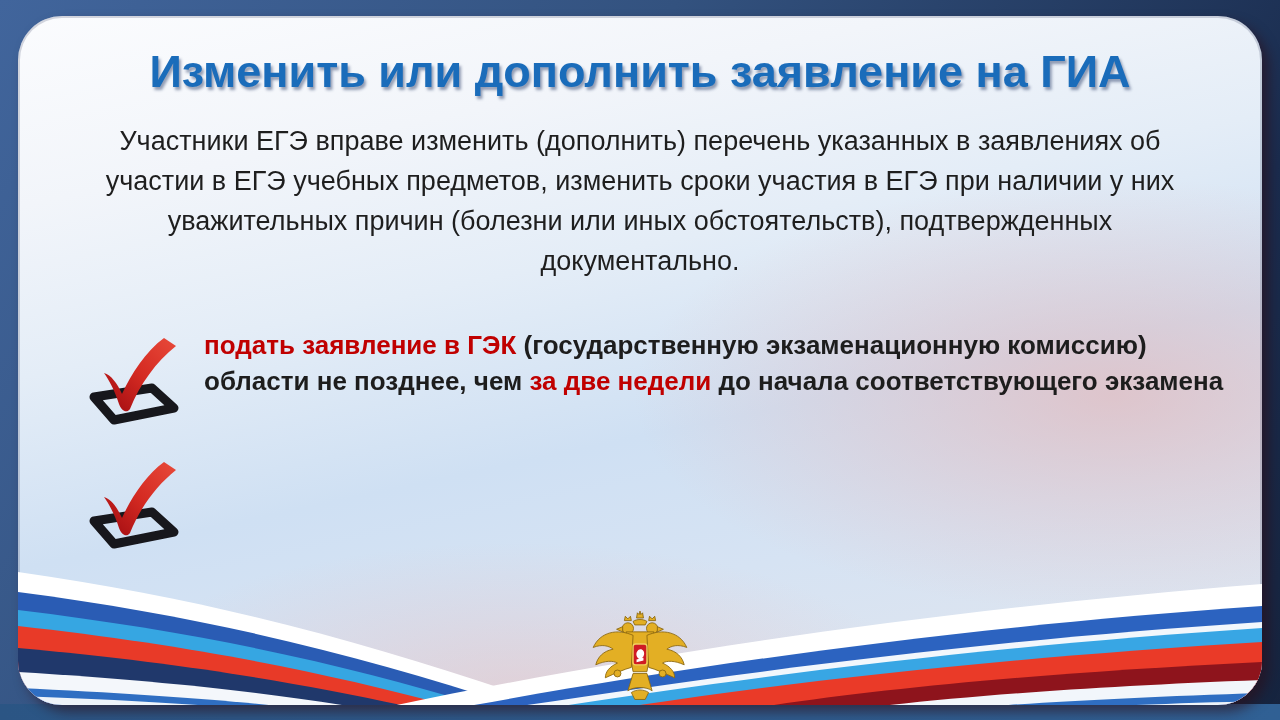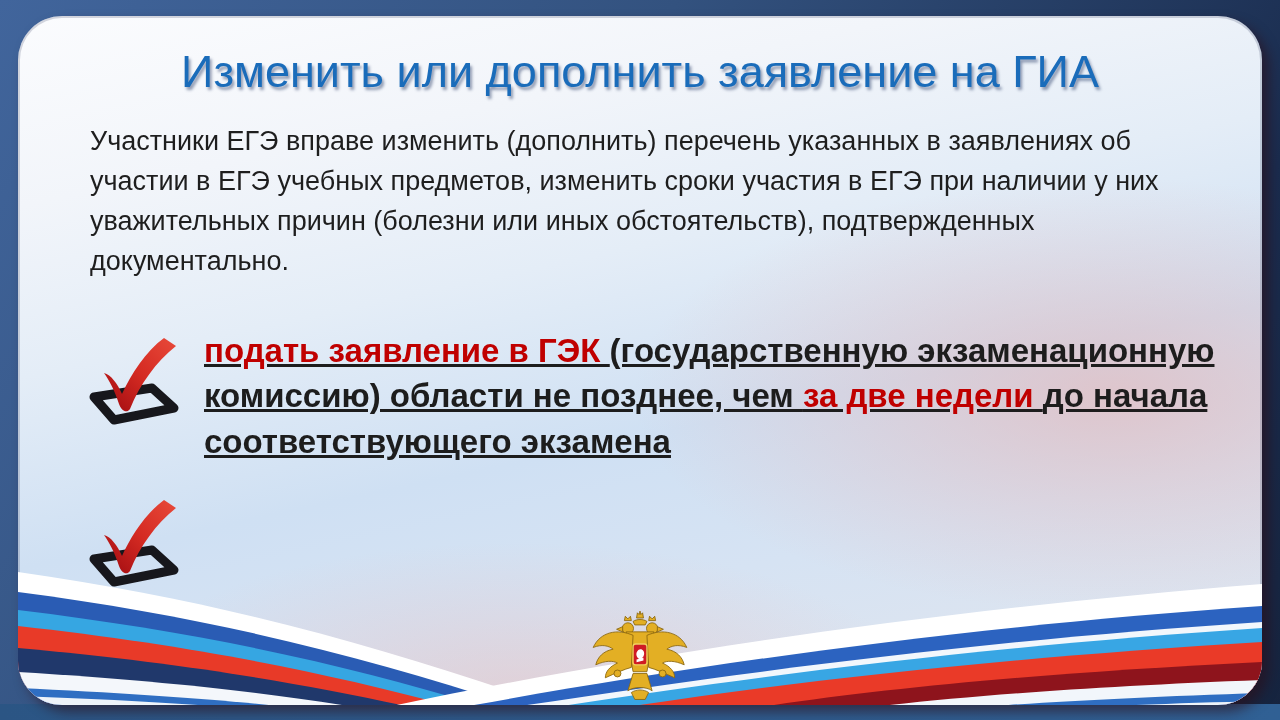--- a/index.html
+++ b/index.html
@@ -20,43 +20,42 @@
     background:
       radial-gradient(ellipse 55% 45% at 88% 55%, rgba(230,178,178,0.6), rgba(230,178,178,0) 70%),
       radial-gradient(ellipse 45% 30% at 40% 98%, rgba(232,186,186,0.45), rgba(232,186,186,0) 72%),
       linear-gradient(168deg, #fbfcfe 0%, #f2f5fa 20%, #e4edf7 38%, #cfe0f3 58%, #d6e3f3 74%, #e2e5ed 100%);
     box-shadow: 7px 7px 12px rgba(45,12,22,0.55), inset 0 0 0 2px rgba(25,40,75,0.18);
   }
   .title {
     margin-top: 30px;
     text-align: center;
     font-size: 45px;
-    font-weight: 400;
+    font-weight: 700;
     color: #1a6cba;
     letter-spacing: 0;
     text-shadow: 2px 3px 3px rgba(25,45,90,0.45);
   }
   .intro {
     margin: 24px auto 0;
     max-width: 1100px;
-    text-align: left;
+    text-align: center;
     font-size: 27px;
     line-height: 1.48;
     color: #1e1e1e;
   }
   .items { margin: 46px 30px 0 60px; }
   .item { display: flex; align-items: flex-start; gap: 14px; margin-bottom: 26px; }
   .check-wrap { flex: 0 0 112px; height: 92px; margin-top: 6px; }
   .item-text {
-    font-size: 33px;
+    font-size: 26px;
     font-weight: 700;
     line-height: 1.38;
     color: #1d1d1d;
     max-width: 1032px;
-    text-decoration: underline;
   }
   .seg-red { color: #c00000; }
   .seg-dark { color: #1d1d1d; }
   .ribbon {
     position: absolute; left: 0; right: 0; bottom: 0; height: 145px; width: 100%;
     display: block;
   }
   .emblem {
     position: absolute; left: 50%; bottom: 0; transform: translateX(-50%);
     width: 104px; height: 96px;

